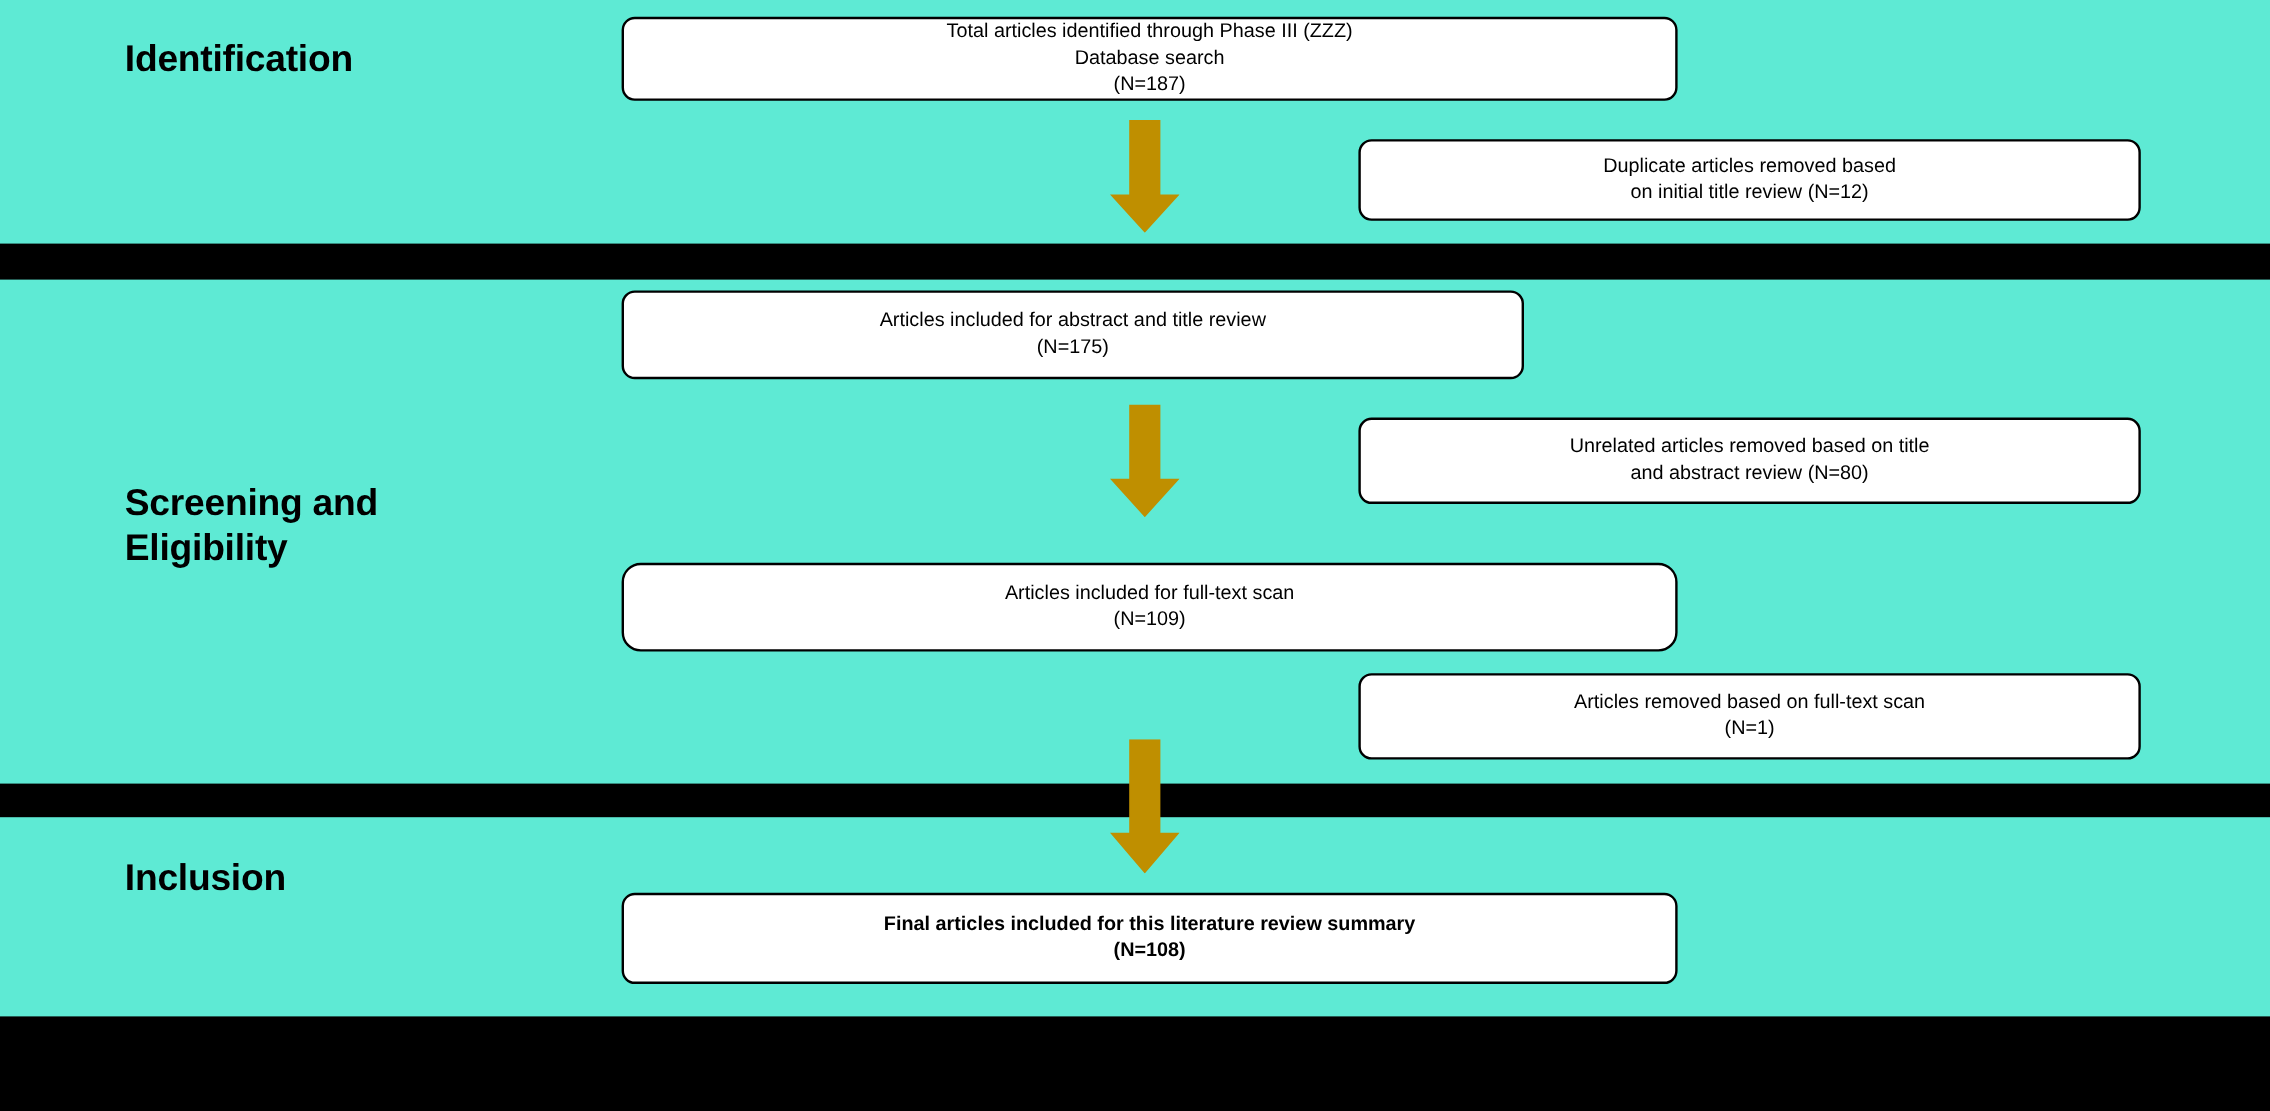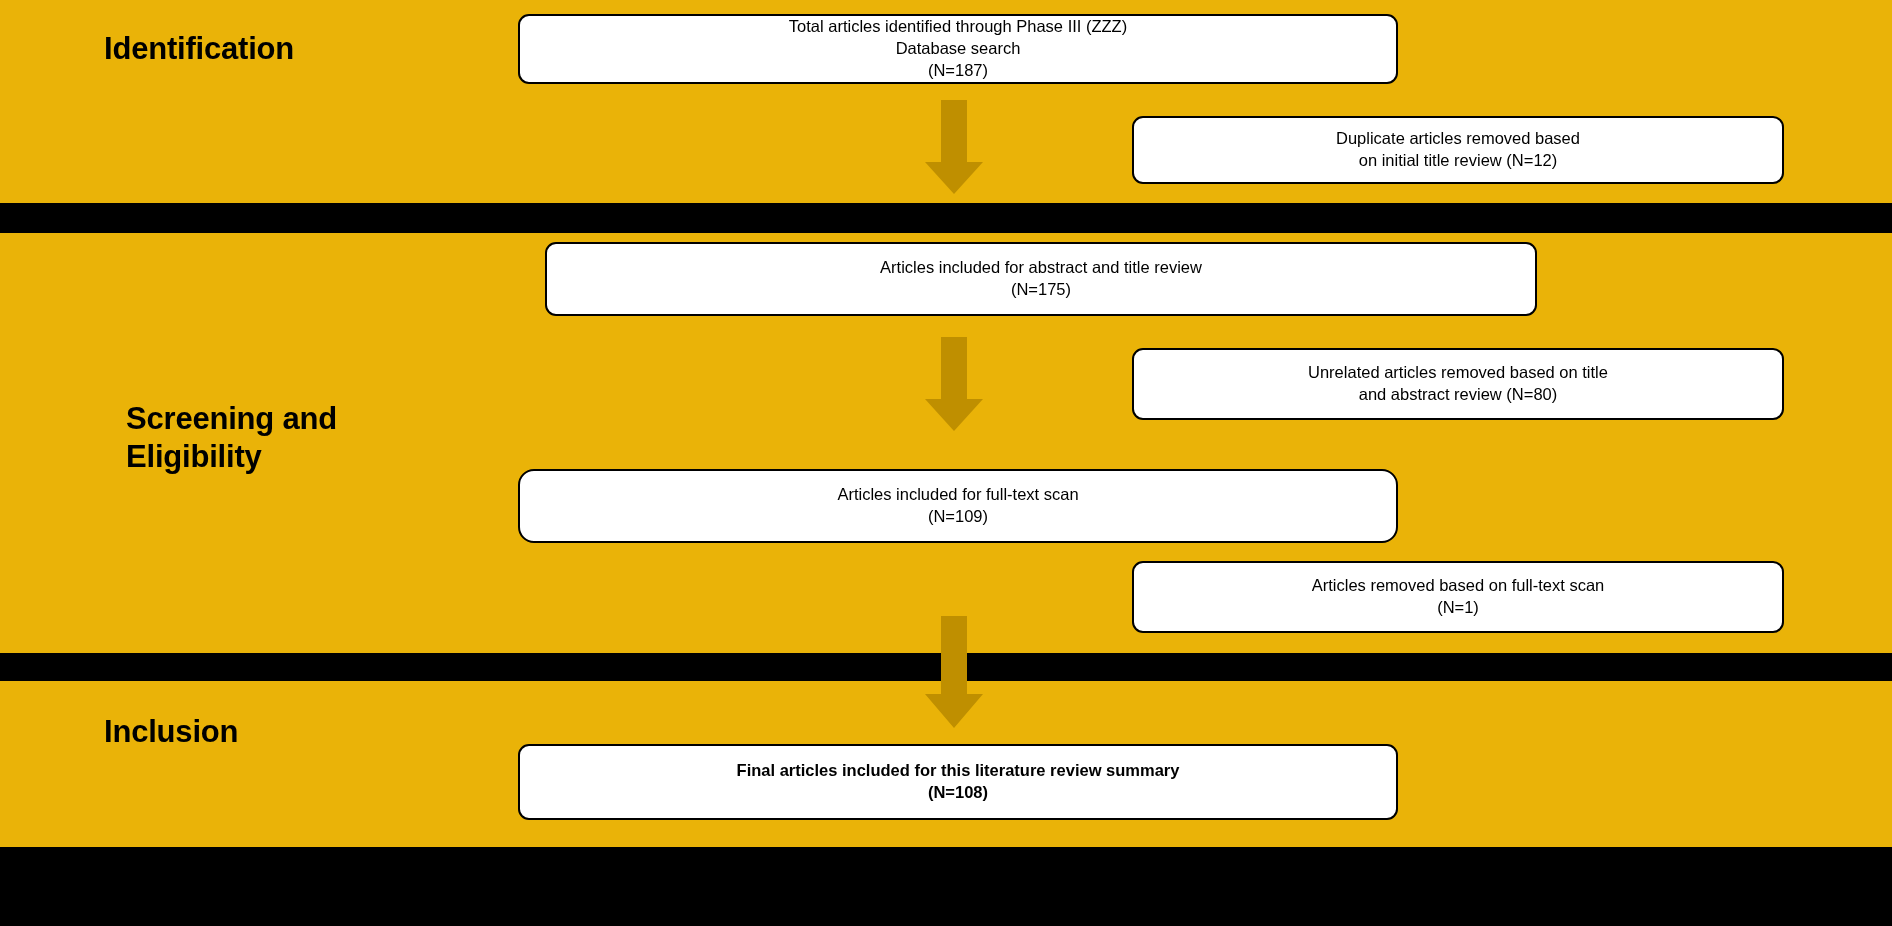--- a/index.html
+++ b/index.html
@@ -5,21 +5,21 @@
 <style>
   html, body {
     margin: 0;
     padding: 0;
     background: #ffffff;
   }
   #page {
     position: relative;
     width: 1892px;
     height: 926px;
-    background: #eab308;
+    background: #5eead4;
     overflow: hidden;
     font-family: "Liberation Sans", sans-serif;
   }
 
   
   .band {
     position: absolute;
     left: 0;
     width: 1892px;
     background: #000000;
@@ -32,21 +32,21 @@
   .stage-label {
     position: absolute;
     color: #000000;
     font-weight: bold;
     font-size: 31px;
     line-height: 1.22;
     letter-spacing: -0.2px;
     white-space: pre-line;
   }
   #stage-identification { left: 104px; top: 30px;  }
-  #stage-screening      { left: 104px; top: 400px; margin-left: 22px; }
+  #stage-screening      { left: 104px; top: 400px; }
   #stage-inclusion      { left: 104px; top: 713px; text-align: center; }
 
   
   .flow-box {
     position: absolute;
     box-sizing: border-box;
     background: #FFFFFF;
     border: 2.2px solid #000000;
     border-radius: 11px;
     display: flex;
@@ -57,21 +57,21 @@
   .flow-box .box-text {
     font-size: 16.5px;
     line-height: 1.33;
     color: #000000;
     white-space: pre-line;
     padding: 0 10px;
   }
 
   
   #box-identified    { left: 518px; top: 14px;  width: 880px; height: 70px; }
-  #box-abstract-title{ left: 518px; top: 242px; width: 992px; height: 74px; margin-left: 27px; }
+  #box-abstract-title{ left: 518px; top: 242px; width: 752px; height: 74px; }
   #box-fulltext-scan { left: 518px; top: 469px; width: 880px; height: 74px; border-radius: 16px; }
   #box-final         { left: 518px; top: 744px; width: 880px; height: 76px; font-weight: bold; }
 
   
   #box-duplicates    { left: 1132px; top: 116px; width: 652px; height: 68px; }
   #box-unrelated     { left: 1132px; top: 348px; width: 652px; height: 72px; }
   #box-removed-ft    { left: 1132px; top: 561px; width: 652px; height: 72px; }
 
   
   .down-arrow {

